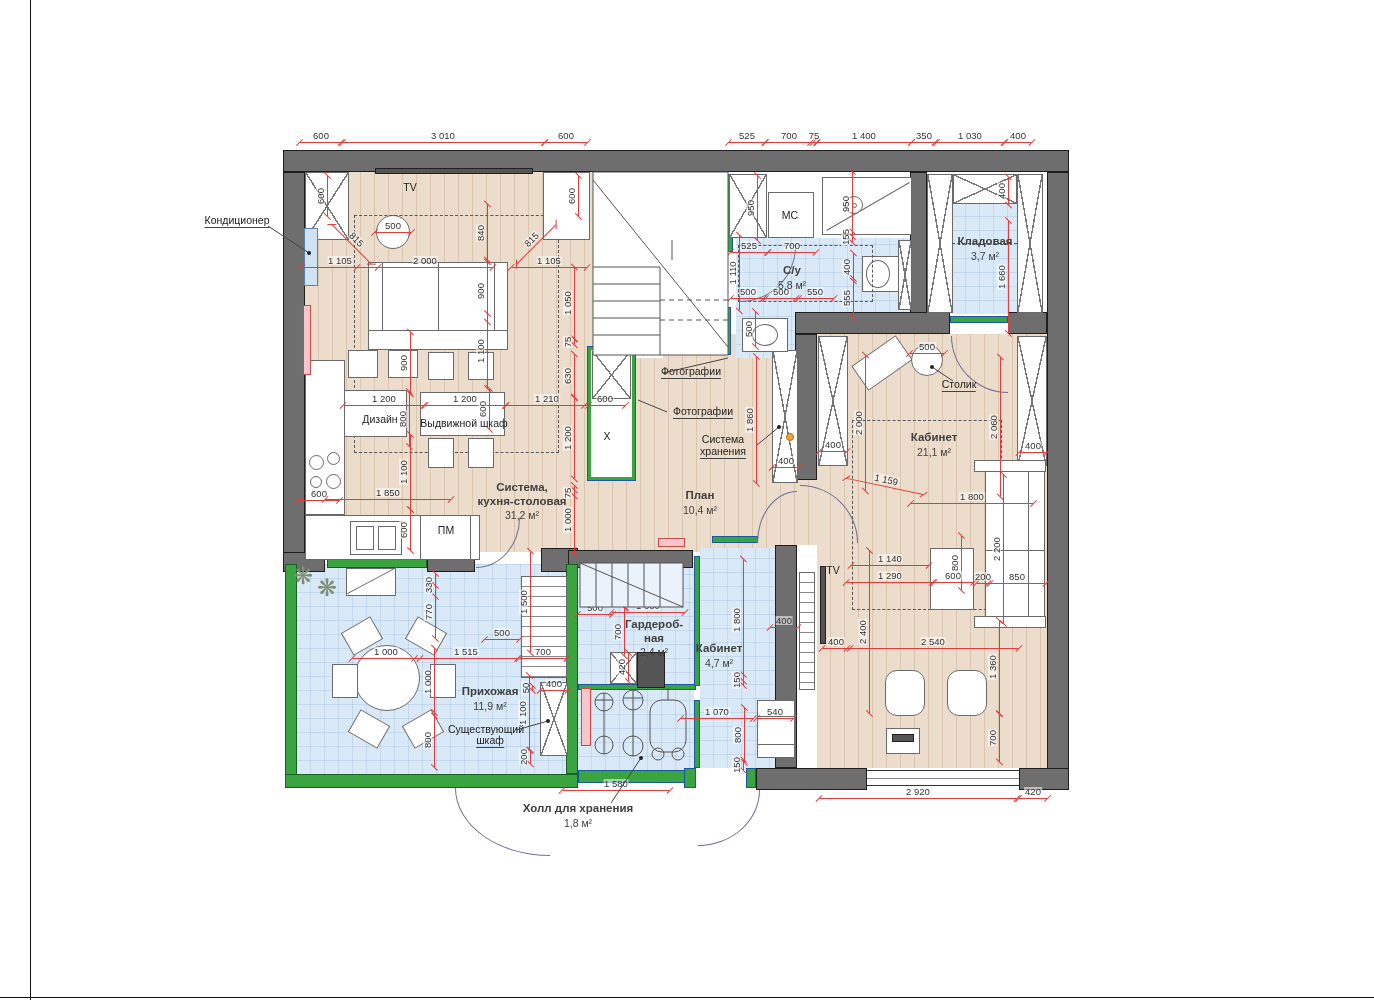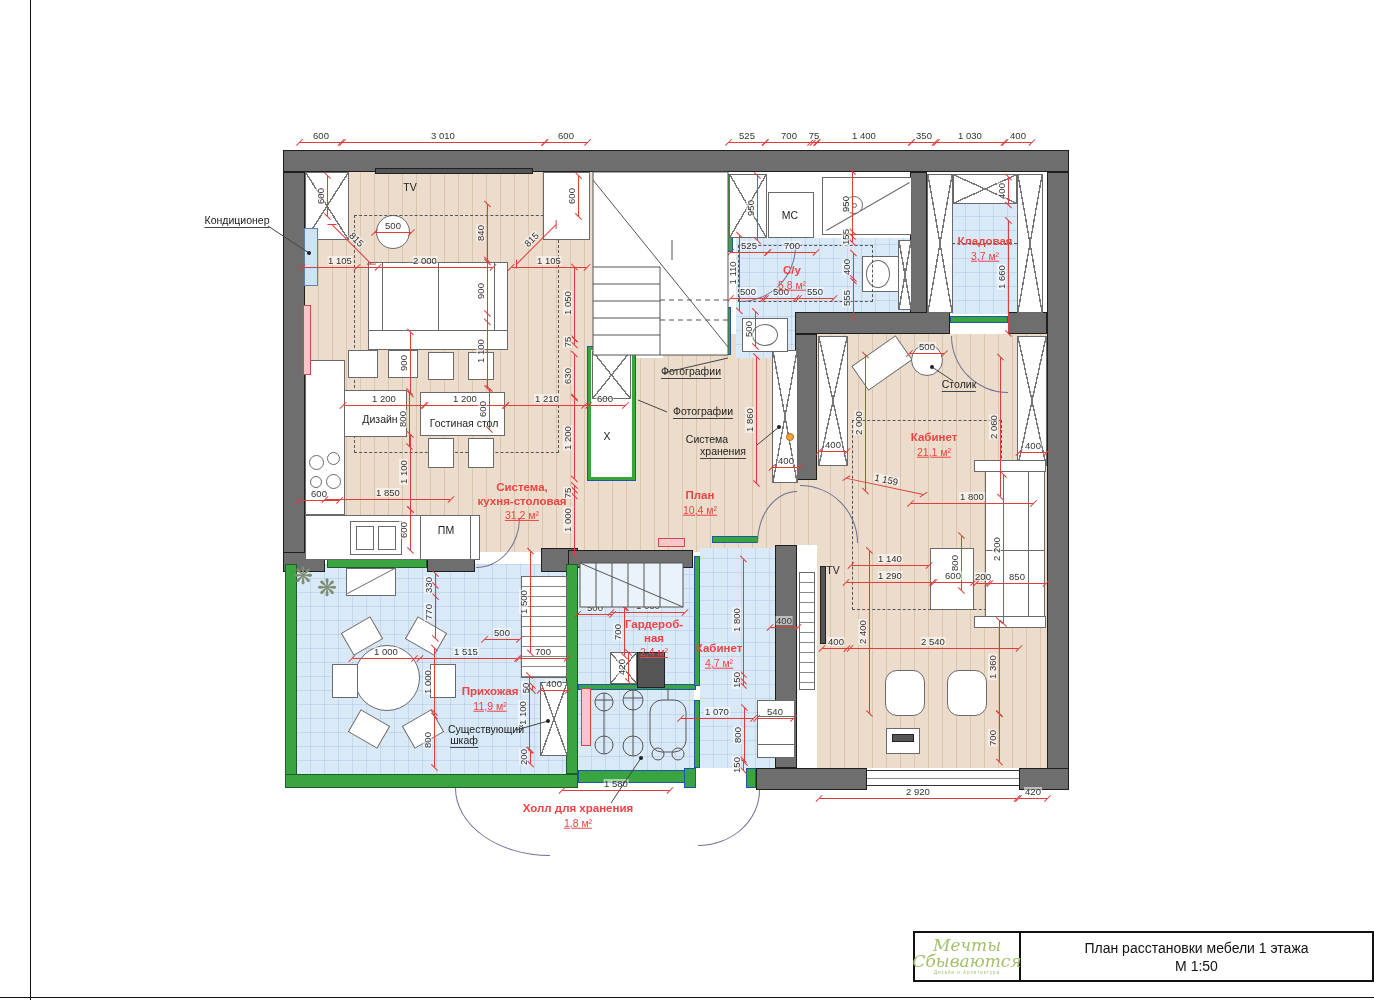--- a/index.html
+++ b/index.html
@@ -31,23 +31,23 @@
   .slath{background:#fff;border:1px solid #6a6a6a;background-image:repeating-linear-gradient(to bottom,transparent 0 9px,#888 9px 10px);}
   .win{background:#fff;border-top:1px solid #333;border-bottom:1px solid #333;background-image:linear-gradient(#888 0 0);background-size:100% 1px;background-position:center;background-repeat:no-repeat;}
   
   .dim{position:absolute;height:0;}
   .dim .ln{position:absolute;left:0;top:0;width:100%;height:1px;background:#e03c3c;}
   .dim .ln:before,.dim .ln:after{content:"";position:absolute;top:-4px;width:1.2px;height:9px;background:#e03c3c;transform:rotate(45deg);}
   .dim .ln:before{left:-1px;}
   .dim .ln:after{right:-1px;}
   .dim .tx{position:absolute;left:50%;bottom:2px;transform:translateX(-50%);font-size:9.5px;line-height:1;color:#333;background:rgba(255,255,255,.55);padding:0 1px;white-space:nowrap;}
   
-  .room{position:absolute;transform:translate(-50%,-50%);text-align:center;color:#ef4444;white-space:nowrap;}
+  .room{position:absolute;transform:translate(-50%,-50%);text-align:center;color:#404040;white-space:nowrap;}
   .room .nm{font-weight:bold;font-size:11.5px;line-height:1.18;}
-  .room .ar{font-size:10.5px;margin-top:1px;text-decoration:underline;}
+  .room .ar{font-size:10.5px;margin-top:1px;}
   .note{position:absolute;transform:translate(-50%,-50%);font-size:10.5px;color:#1c1c1c;white-space:nowrap;background:transparent;}
   .note.call{border-bottom:1px solid #444;padding-bottom:1px;}
   .note.plant{color:#7d8d72;font-size:24px;transform:translate(-50%,-50%);}
   .arc{position:absolute;border:0 solid #6f6f96;box-sizing:border-box;}
   .arc.br{border-right-width:1.2px;border-bottom-width:1.2px;border-bottom-right-radius:100%;}
   .arc.bl{border-left-width:1.2px;border-bottom-width:1.2px;border-bottom-left-radius:100%;}
   .arc.tr{border-right-width:1.2px;border-top-width:1.2px;border-top-right-radius:100%;}
   .arc.tl{border-left-width:1.2px;border-top-width:1.2px;border-top-left-radius:100%;}
   
   #titleblock{position:absolute;left:913px;top:931px;width:461px;height:51px;border:2px solid #111;display:flex;box-sizing:border-box;background:#fff;}
@@ -644,31 +644,31 @@
         <div class="ar">2,4 м²</div>
       </div>
       <div class="room" style="left: 578px; top: 815px;">
         <div class="nm">Холл для хранения</div>
         <div class="ar">1,8 м²</div>
       </div>
       <div class="note call" style="left: 237px; top: 221px;">Кондиционер</div>
       <div class="note" style="left: 410px; top: 187px;">TV</div>
       <div class="note" style="left: 790px; top: 215px;">МС</div>
       <div class="note" style="left: 380px; top: 419px;">Дизайн</div>
-      <div class="note" style="left: 464px; top: 423px;">Гостиная стол</div>
+      <div class="note" style="left: 464px; top: 423px;">Выдвижной шкаф</div>
       <div class="note" style="left: 446px; top: 530px;">ПМ</div>
       <div class="note call" style="left: 691px; top: 372px;">Фотографии</div>
       <div class="note call" style="left: 703px; top: 412px;">Фотографии</div>
-      <div class="note" style="left: 707px; top: 439px;">Система</div>
+      <div class="note" style="left: 723px; top: 439px;">Система</div>
       <div class="note call" style="left: 723px; top: 452px;">хранения</div>
       <div class="note call" style="left: 959px; top: 385px;">Столик</div>
       <div class="note" style="left: 607px; top: 436px;">Х</div>
       <div class="note" style="left: 833px; top: 570px;">TV</div>
       <div class="note" style="left: 486px; top: 729px;">Существующий</div>
-      <div class="note call" style="left: 464px; top: 741px;">шкаф</div>
+      <div class="note call" style="left: 490px; top: 741px;">шкаф</div>
       <div class="note plant" style="left: 303px; top: 576px;">❋</div>
       <div class="note plant" style="left: 327px; top: 588px;">❋</div>
     </div>
 
   <svg class="overlay" width="1374" height="1000">
 
     <g stroke="#555" fill="none" stroke-width="1">
       <rect x="593" y="172" width="135" height="183" fill="#fff"></rect>
       <line x1="593" y1="180" x2="728" y2="347"></line>
       <line x1="593" y1="267" x2="660" y2="267"></line>
@@ -716,24 +716,13 @@
         <circle cx="779" cy="427" r="2" fill="#222"></circle>
         <line x1="953" y1="381" x2="932" y2="367" stroke="#444" stroke-width="1"></line>
         <circle cx="932" cy="367" r="2" fill="#222"></circle>
         <line x1="516" y1="730" x2="548" y2="721" stroke="#444" stroke-width="1"></line>
         <circle cx="548" cy="721" r="2" fill="#222"></circle>
         <line x1="611" y1="803" x2="641" y2="758" stroke="#444" stroke-width="1"></line>
         <circle cx="641" cy="758" r="2" fill="#222"></circle>
       </g>
   </svg>
 
-  <div id="titleblock">
-    <div id="logo-cell">
-      <div class="logoline">Мечты</div>
-      <div class="logoline">Сбываются</div>
-      <div class="logocap">Дизайн и Архитектура</div>
-    </div>
-    <div id="title-cell">
-      <div class="t1">План расстановки мебели 1 этажа</div>
-      <div class="t2">М 1:50</div>
-    </div>
-  </div>
 </div>
 
 </body></html>

